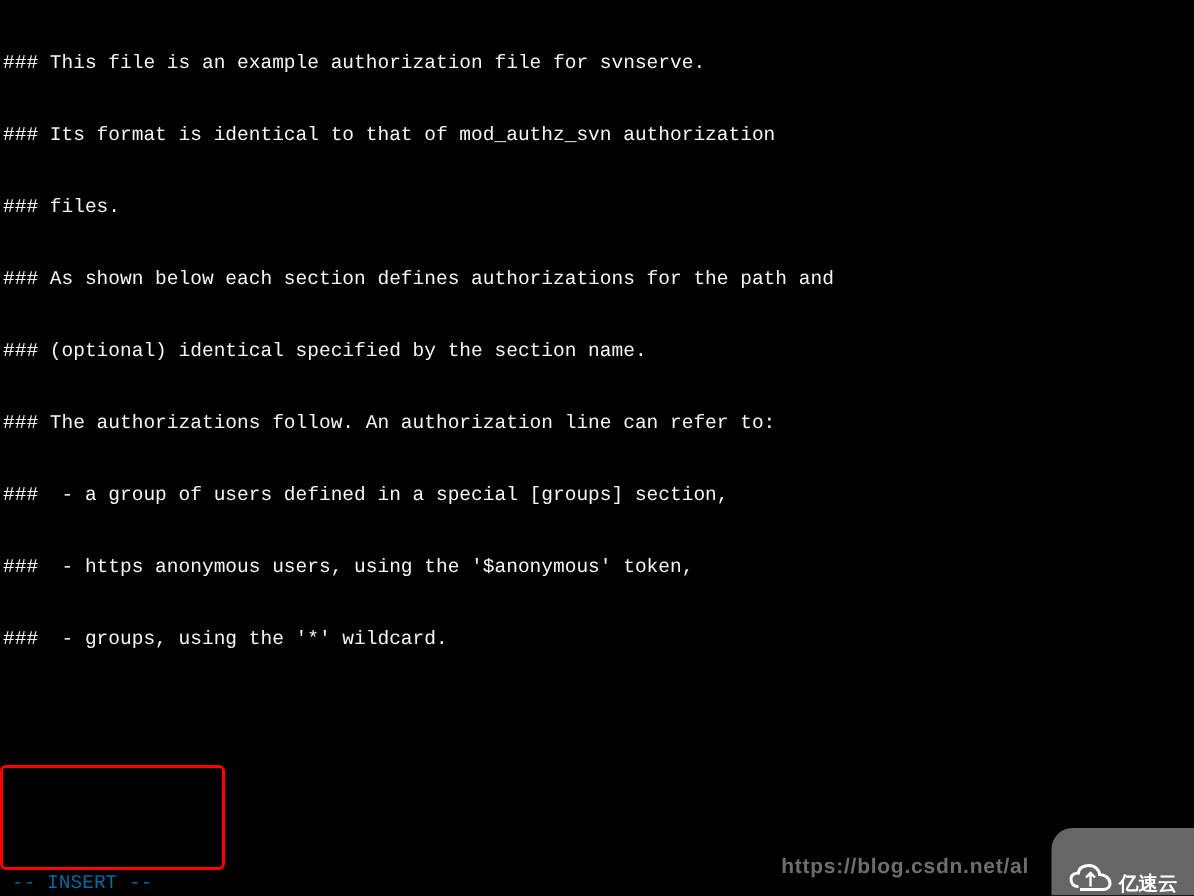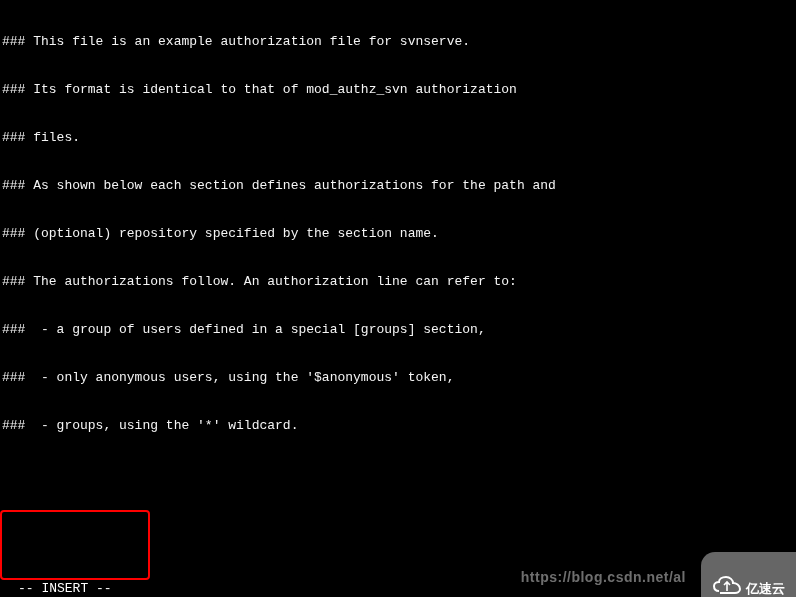--- a/index.html
+++ b/index.html
@@ -33,23 +33,23 @@
       top: 510px;
       width: 150px;
       height: 70px;
       border: 2px solid #ff0000;
       border-radius: 4px;
       pointer-events: none;
     }
     .status-line {
       position: absolute;
       bottom: 0;
-      left: 18px;
+      left: 8px;
       height: 16px;
-      color: #ffffff;
+      color: #0369a1;
     }
     .watermark {
       position: absolute;
       right: 110px;
       bottom: 12px;
       color: rgba(200,200,200,0.55);
       font-family: Arial, sans-serif;
       font-size: 14px;
       letter-spacing: 0.5px;
       font-weight: bold;
@@ -84,24 +84,24 @@
     }
   </style>
 </head>
 <body>
 
 <div class="terminal-content">
   <div class="line">### This file is an example authorization file for svnserve.</div>
   <div class="line">### Its format is identical to that of mod_authz_svn authorization</div>
   <div class="line">### files.</div>
   <div class="line">### As shown below each section defines authorizations for the path and</div>
-  <div class="line">### (optional) repository specified by the section name.</div>
+  <div class="line">### (optional) identical specified by the section name.</div>
   <div class="line">### The authorizations follow. An authorization line can refer to:</div>
   <div class="line">###  - a group of users defined in a special [groups] section,</div>
-  <div class="line">###  - only anonymous users, using the '$anonymous' token,</div>
+  <div class="line">###  - https anonymous users, using the '$anonymous' token,</div>
   <div class="line">###  - groups, using the '*' wildcard.</div>
   
   
   
   
   
   
   
   
   

